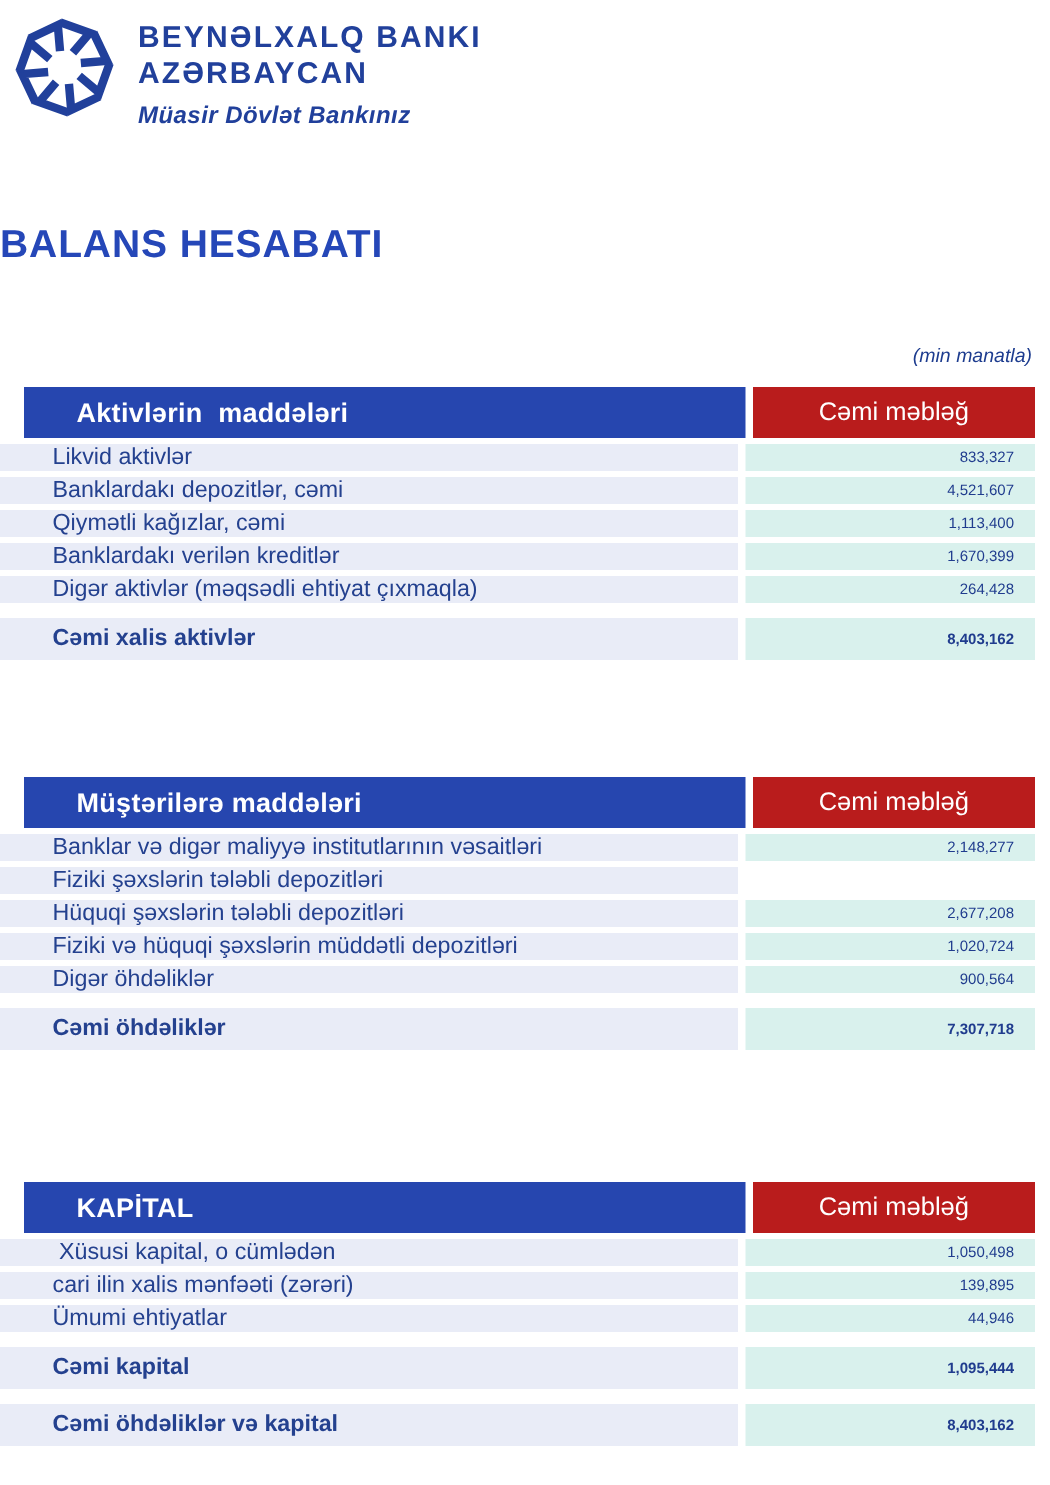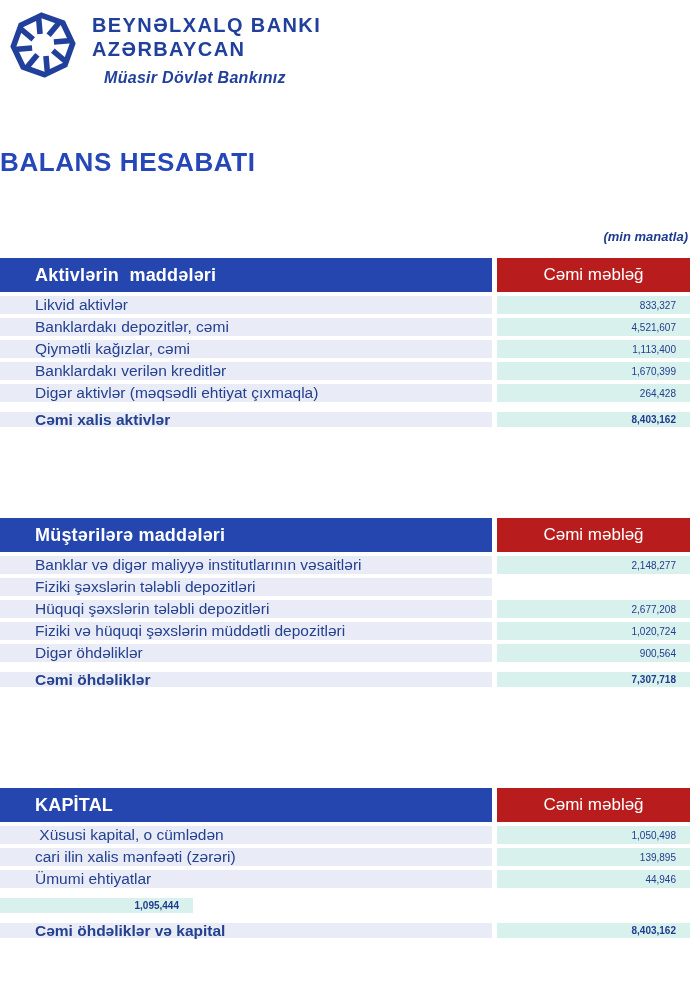--- a/index.html
+++ b/index.html
@@ -10,37 +10,37 @@
     position: relative; overflow: hidden;
     color: #24418f;
   }
   .page { position: absolute; inset: 0; background: #fff; }
 
   
   .brand { position: absolute; top: 10px; left: 8px; display: flex; align-items: flex-start; }
   .logo { width: 70px; height: 70px; display: block; }
   .brand-text { margin-left: 14px; padding-top: 4px; }
   .brand-name { font-weight: bold; font-size: 20px; line-height: 1.18; color: #21409b; letter-spacing: 1.4px; }
-  .brand-tagline { margin-top: 8px; font-style: italic; font-size: 16px; color: #21409b; letter-spacing: 0.3px; font-weight: bold; margin-left: 12px; }
+  .brand-tagline { margin-top: 8px; font-style: italic; font-size: 16px; color: #21409b; letter-spacing: 0.3px; font-weight: bold; }
 
   
   .report-title { position: absolute; top: 147px; left: 0; width: 100%; 
     font-size: 26px; font-weight: bold; color: #2547b8; letter-spacing: 0.6px; }
   .unit-note { position: absolute; top: 229px; right: 12px;
-    font-size: 13px; font-style: italic; font-weight: bold; color: #1d3c8f; }
+    font-size: 13px; font-style: italic; font-weight: normal; color: #1d3c8f; }
 
   
   .btable { position: absolute; left: 0; width: 690px; }
   .t1 { top: 258px; }
   .t2 { top: 518px; }
   .t3 { top: 788px; }
 
   .trow { display: flex; margin-bottom: 4px; height: 18px; }
-  .trow.thead { height: 34px; }
-  .trow.total { height: 15px; margin-top: 10px; }
+  .trow.thead { height: 34px; margin-left: 16px; }
+  .trow.total { height: 28px; margin-top: 10px; }
 
   .cl { width: 492px; margin-right: 5px; height: 100%;
         display: flex; align-items: center; padding-left: 35px;
         background: #e9ecf7; color: #24418f; font-size: 15.5px; white-space: pre; }
   .cr { width: 193px; height: 100%;
         display: flex; align-items: center; justify-content: flex-end; padding-right: 14px;
         background: #d9f1ed; color: #203c8e; font-size: 10px; }
 
   .thead .cl { background: #2646af; color: #ffffff; font-size: 18px; font-weight: bold; letter-spacing: 0.2px; }
   .thead .cr { background: #b91c1c; color: #ffffff; font-size: 17px; justify-content: center; padding-right: 0; font-weight: normal; }
@@ -152,20 +152,21 @@
     </div>
     <div class="trow">
       <div class="cl">cari ilin xalis mənfəəti (zərəri)</div>
       <div class="cr">139,895</div>
     </div>
     <div class="trow">
       <div class="cl">Ümumi ehtiyatlar</div>
       <div class="cr">44,946</div>
     </div>
     <div class="trow total">
+      <div class="cl">Cəmi kapital</div>
       <div class="cr">1,095,444</div>
     </div>
     <div class="trow total">
       <div class="cl">Cəmi öhdəliklər və kapital</div>
       <div class="cr">8,403,162</div>
     </div>
   </div>
 
 </div>
 

